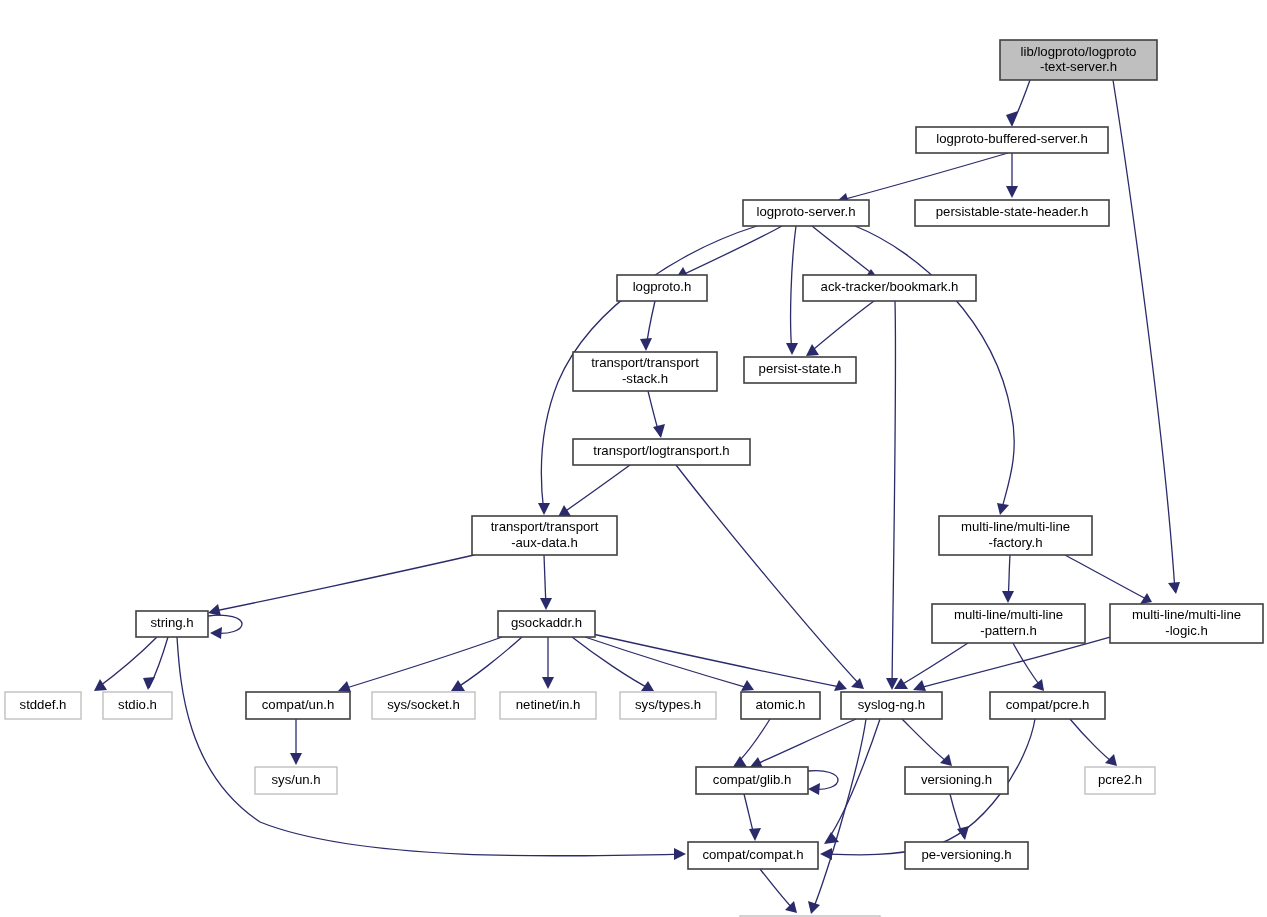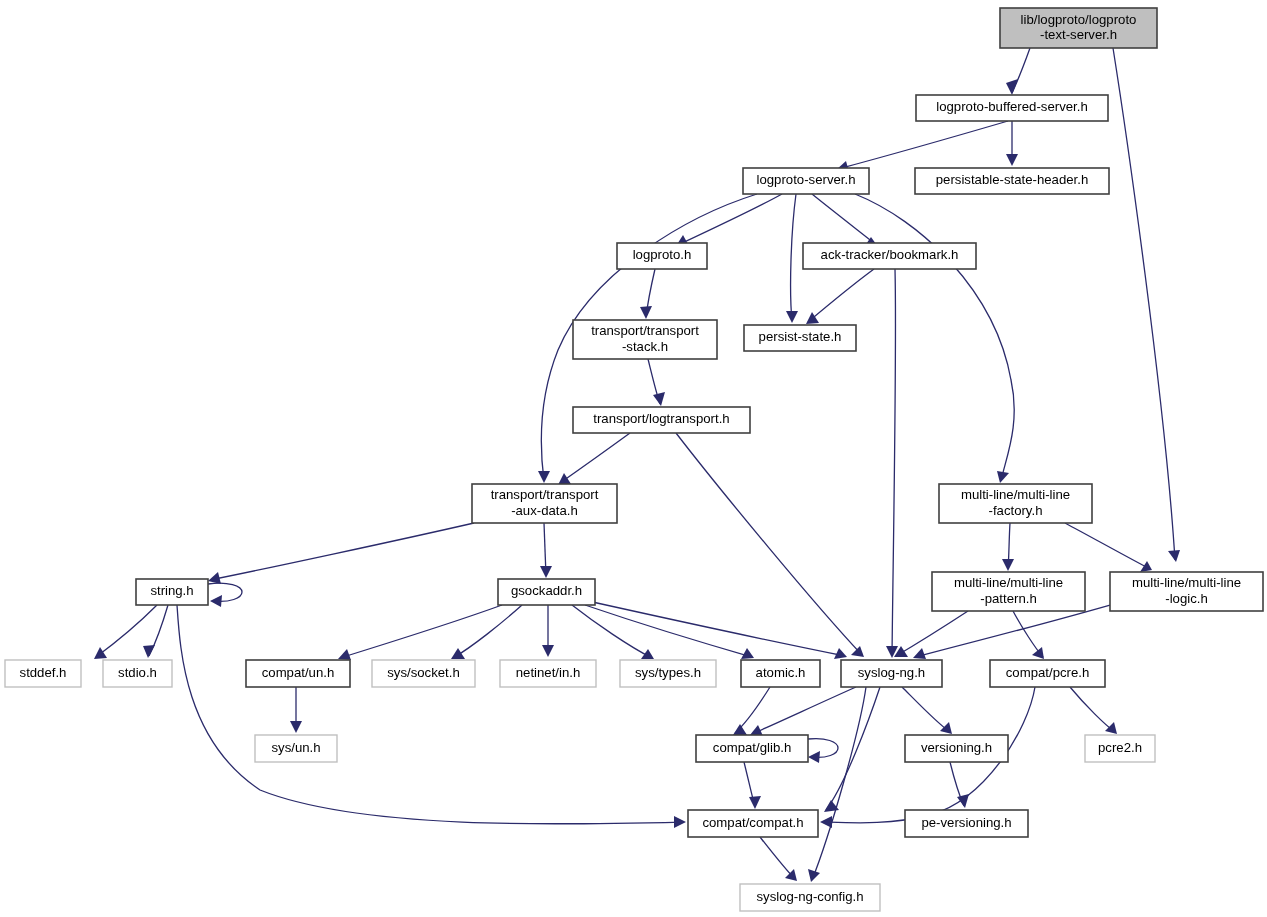--- a/index.html
+++ b/index.html
@@ -10,20 +10,21 @@
   body {
     width: 1267px;
     height: 917px;
     font-family: "Liberation Sans", sans-serif;
     overflow: hidden;
   }
   #graph-root {
     position: relative;
     width: 1267px;
     height: 661px;
+    margin-top: 32px;
   }
   svg#dep-graph {
     display: block;
     width: 1267px;
     height: 917px;
   }
   .node-box {
     fill: #ffffff;
     stroke: #404040;
     stroke-width: 1.6;

